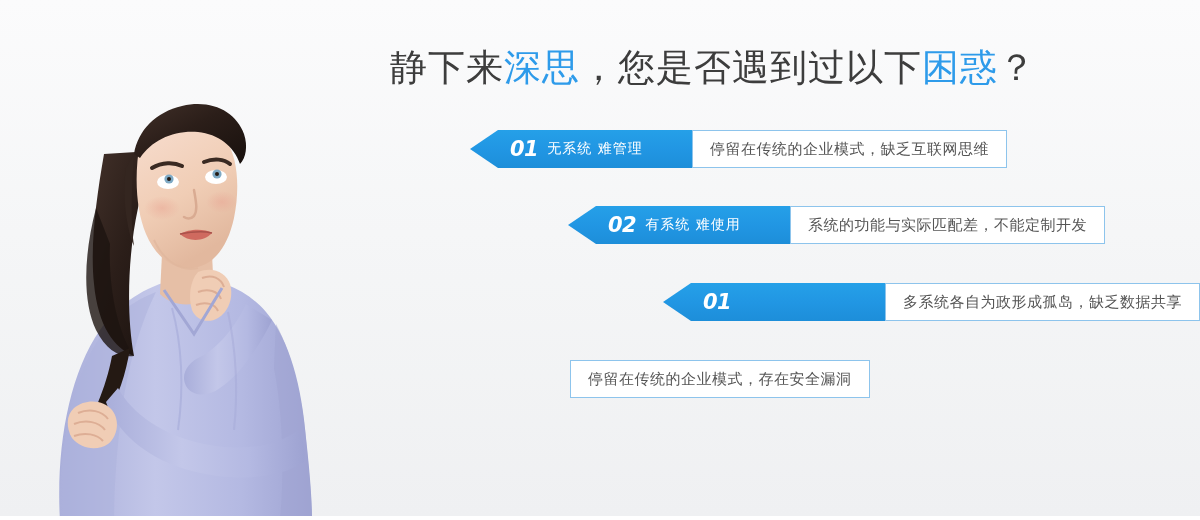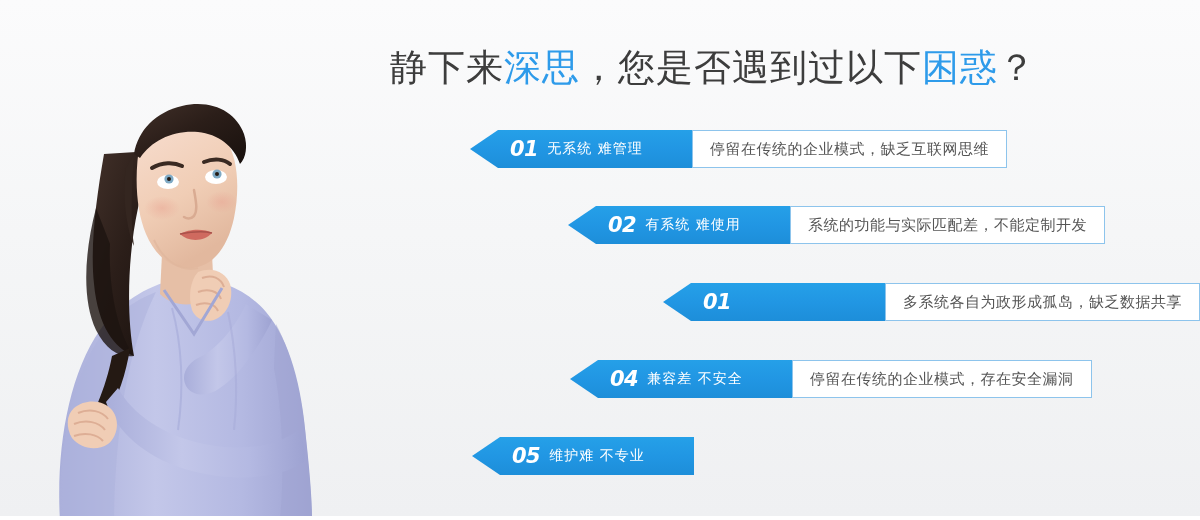--- a/index.html
+++ b/index.html
@@ -241,29 +241,19 @@
 
   <div class="row" style="left:663px; top:283px;">
     <div class="tag" style="width:222px;">
       <span class="tag-shadow" style="left:0; width:222px;"></span>
       <span class="tag-num">01</span>
     </div>
     <div class="desc">多系统各自为政形成孤岛，缺乏数据共享</div>
   </div>
 
   <div class="row" style="left:570px; top:360px;">
-    <div class="tag" style="width:222px;">
-      <span class="tag-shadow" style="left:0; width:222px;"></span>
-      <span class="tag-num">04</span>
-      <span class="tag-text">兼容差 不安全</span>
-    </div>
     <div class="desc">停留在传统的企业模式，存在安全漏洞</div>
   </div>
 
   <div class="row" style="left:472px; top:437px;">
-    <div class="tag" style="width:222px;">
-      <span class="tag-shadow" style="left:0; width:222px;"></span>
-      <span class="tag-num">05</span>
-      <span class="tag-text">维护难 不专业</span>
-    </div>
   </div>
 
 </div>
 
 </body></html>

